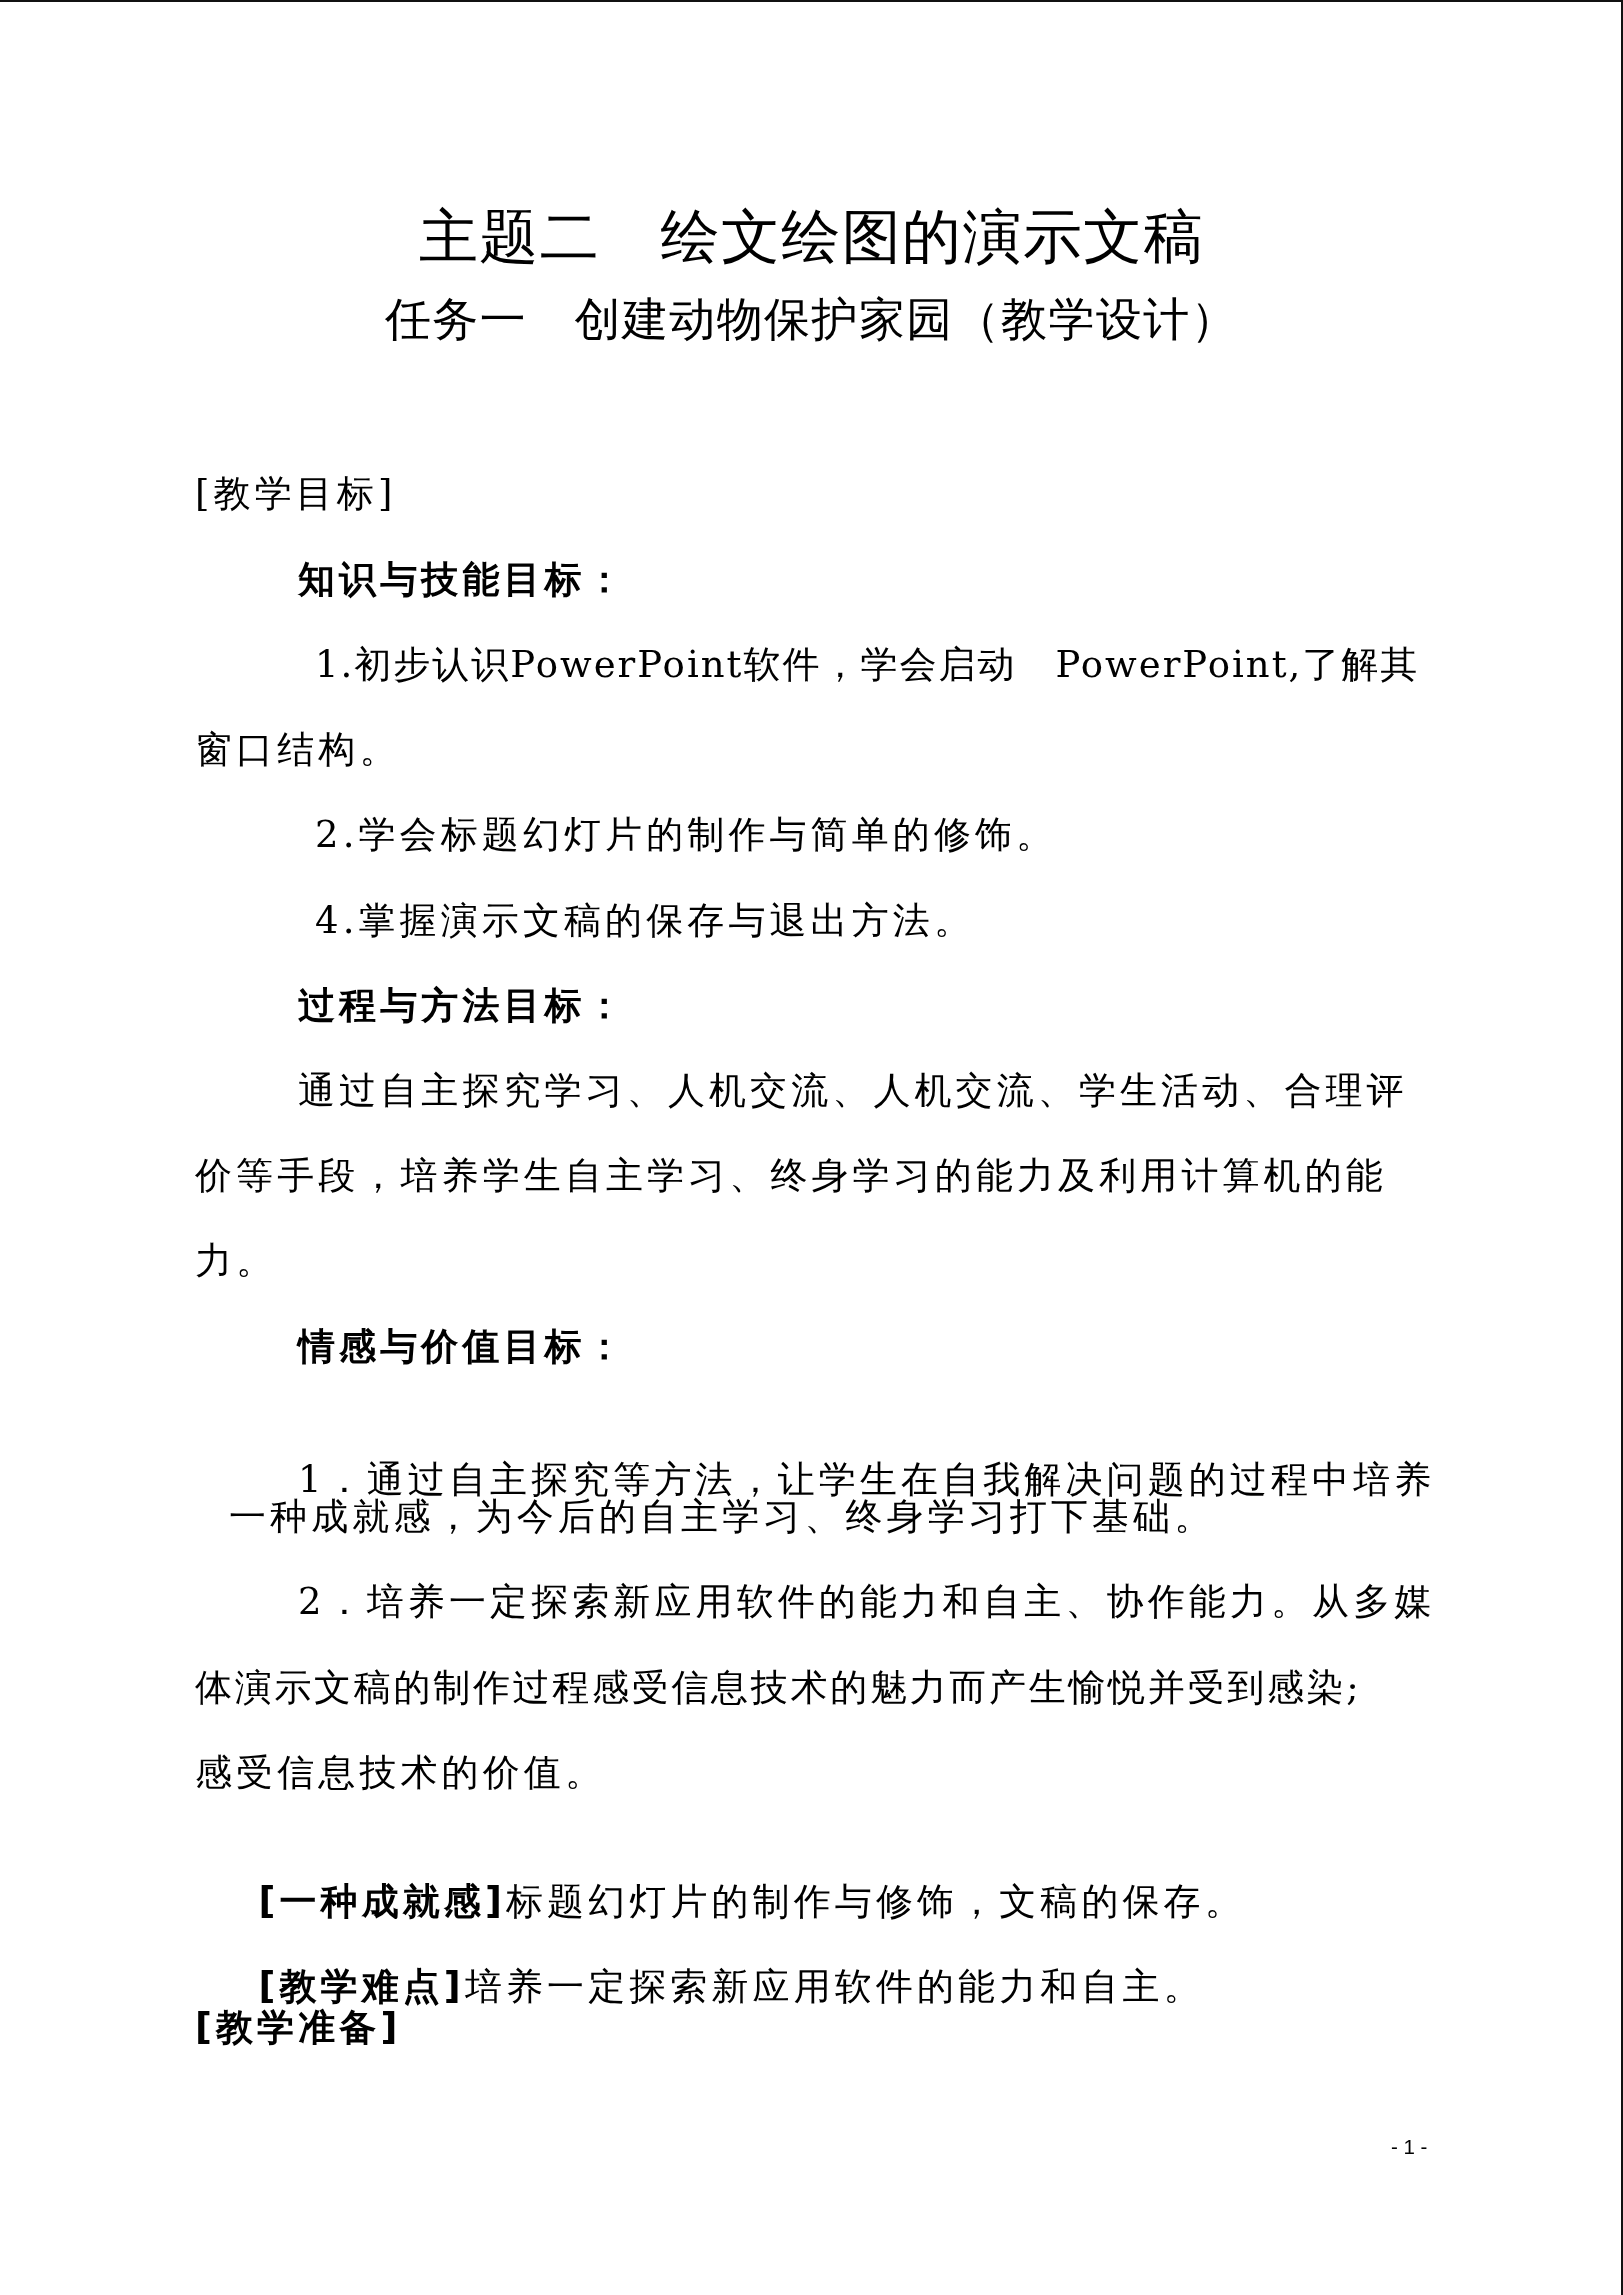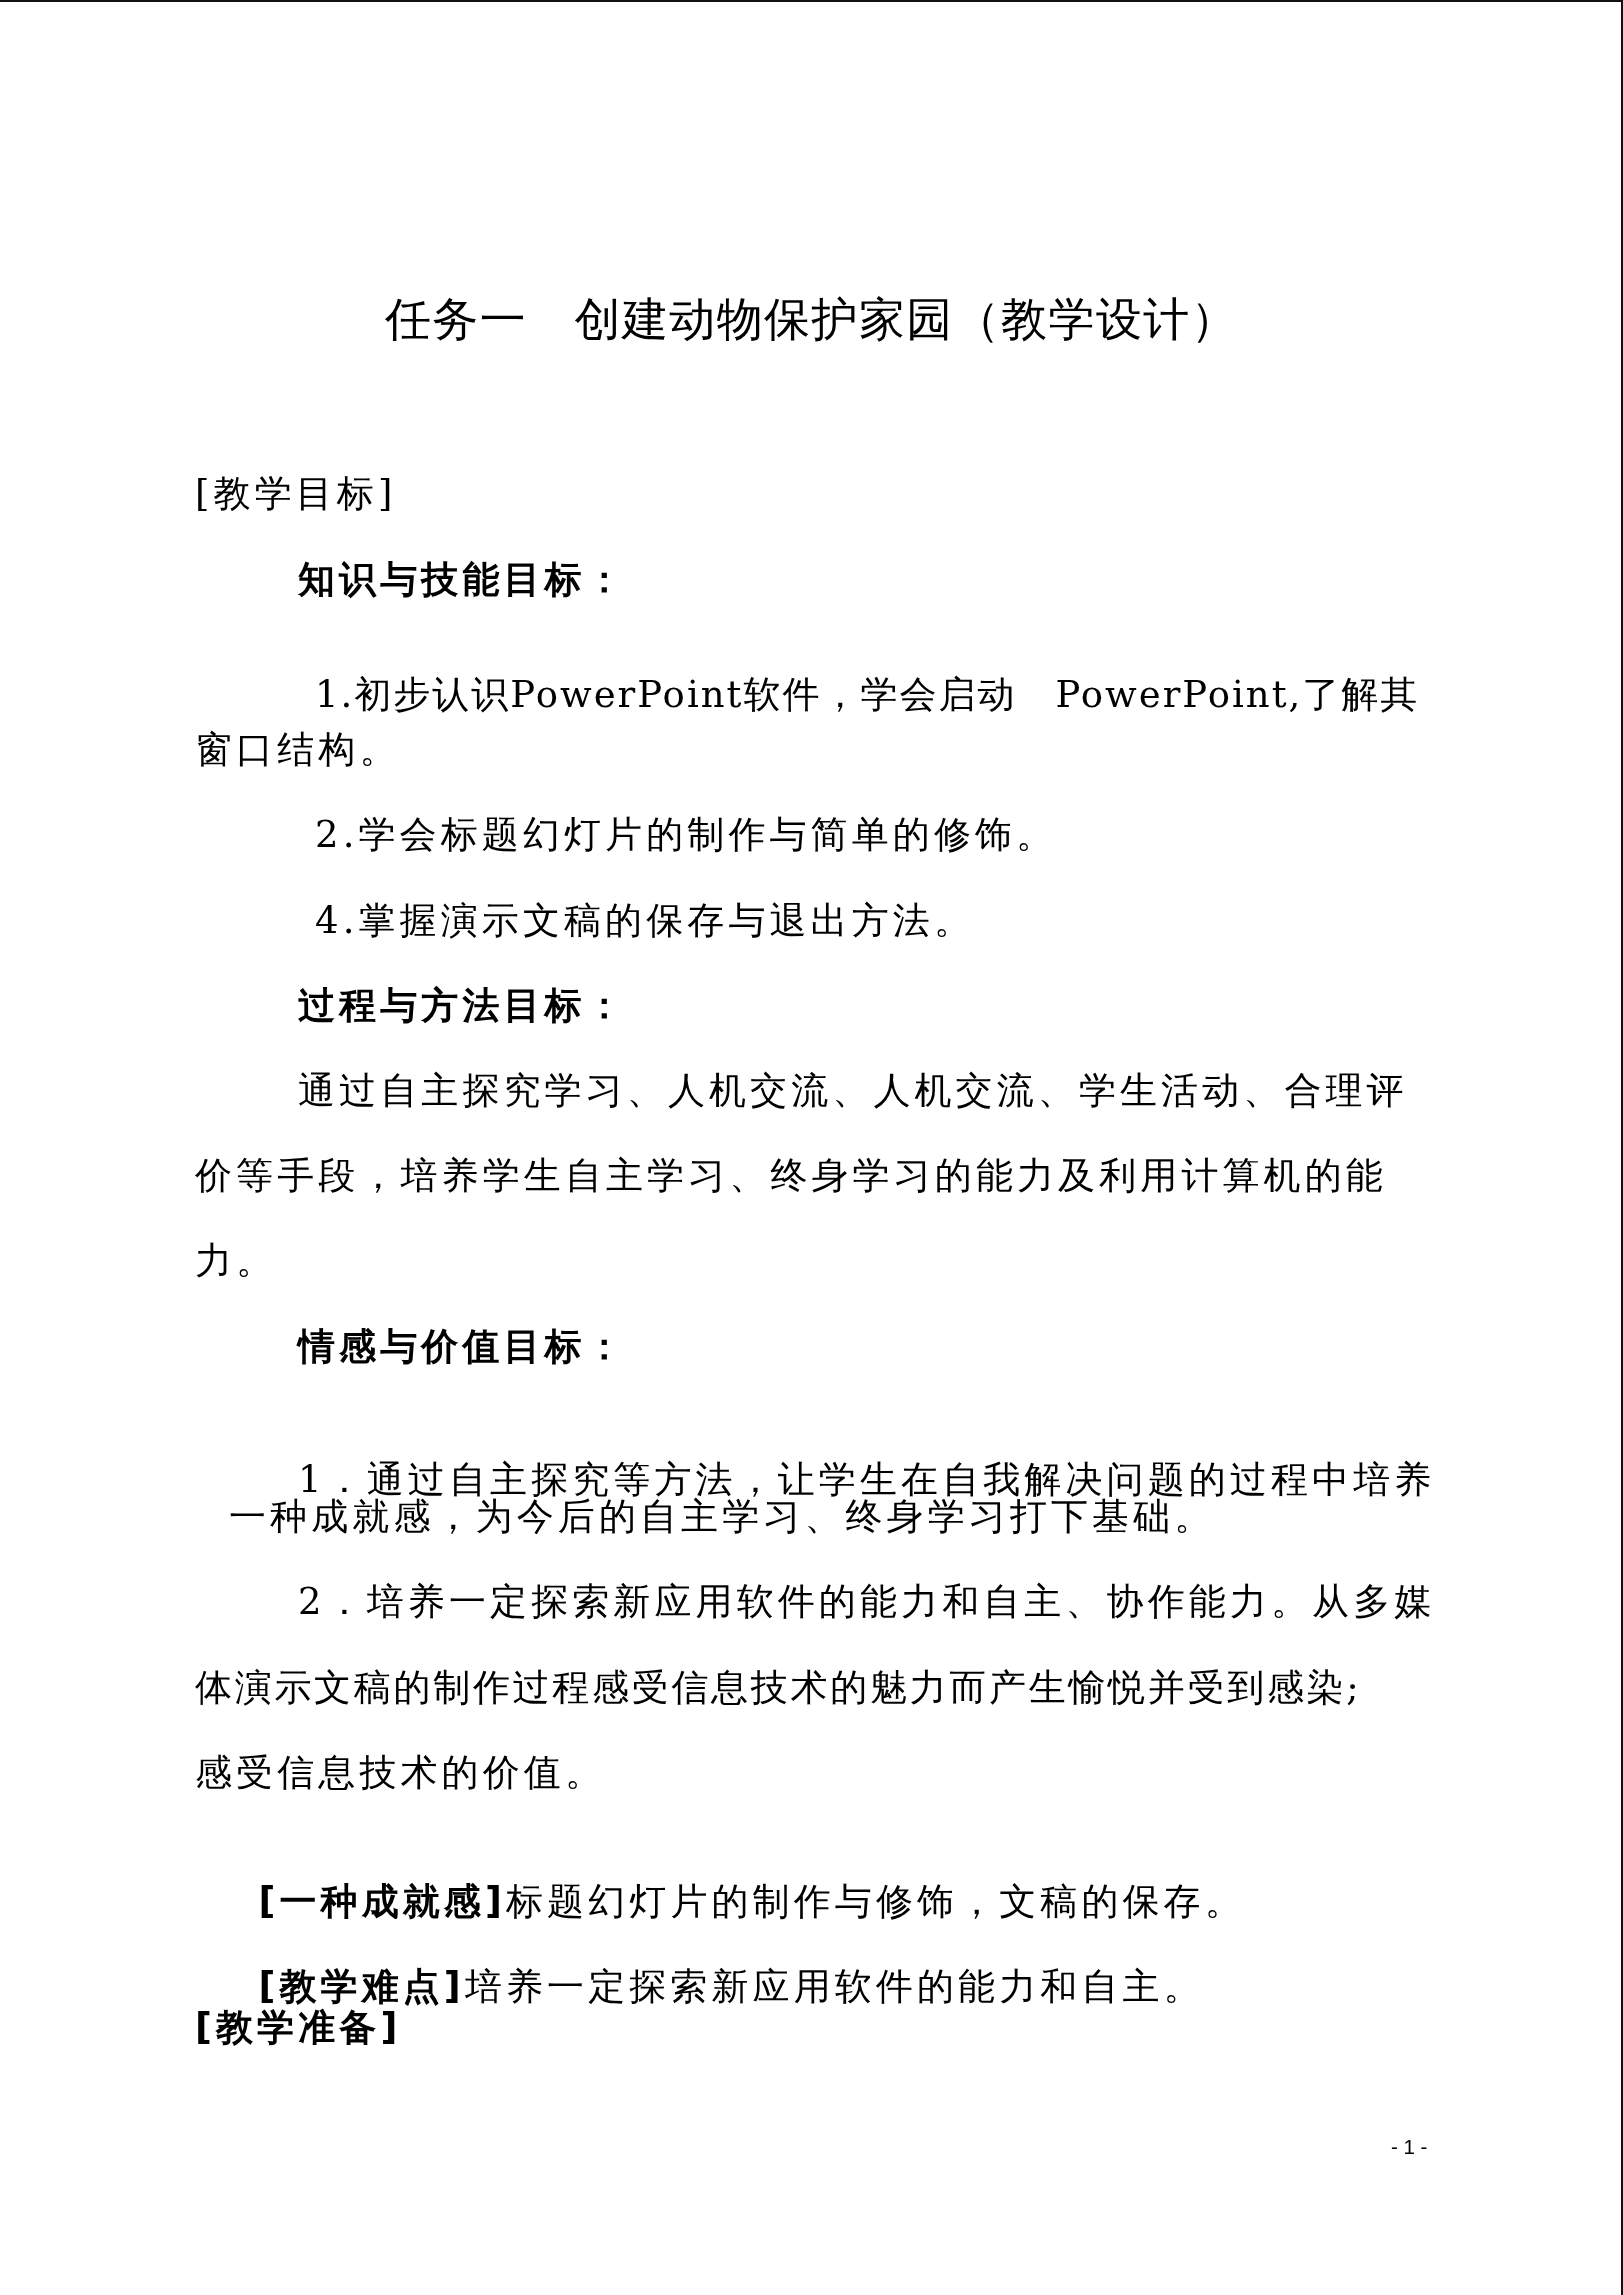--- a/index.html
+++ b/index.html
@@ -68,27 +68,28 @@
       font-size: 20.5px;
       line-height: 24.5px;
       white-space: pre;
     }
   </style>
 </head>
 <body>
 
 <div class="page-frame">
 
+  <div class="title">主题二　绘文绘图的演示文稿</div>
   <div class="subtitle">任务一　创建动物保护家园（教学设计）</div>
 
   <div class="line" style="left:195px; top:470px;">[教学目标]</div>
 
   <div class="line bold" style="left:298px; top:556px;">知识与技能目标：</div>
 
-  <div class="line" style="left:315px; top:641px; letter-spacing:2px;margin-top:30px;">1.初步认识PowerPoint软件，学会启动　PowerPoint,了解其</div>
+  <div class="line" style="left:315px; top:641px; letter-spacing:2px;">1.初步认识PowerPoint软件，学会启动　PowerPoint,了解其</div>
   <div class="line" style="left:195px; top:726px;">窗口结构。</div>
   <div class="line" style="left:315px; top:811px;">2.学会标题幻灯片的制作与简单的修饰。</div>
   <div class="line" style="left:315px; top:897px;">4.掌握演示文稿的保存与退出方法。</div>
 
   <div class="line bold" style="left:298px; top:982px;">过程与方法目标：</div>
 
   <div class="line" style="left:298px; top:1067px;">通过自主探究学习、人机交流、人机交流、学生活动、合理评</div>
   <div class="line" style="left:195px; top:1152px;">价等手段，培养学生自主学习、终身学习的能力及利用计算机的能</div>
   <div class="line" style="left:195px; top:1237px;">力。</div>
 

